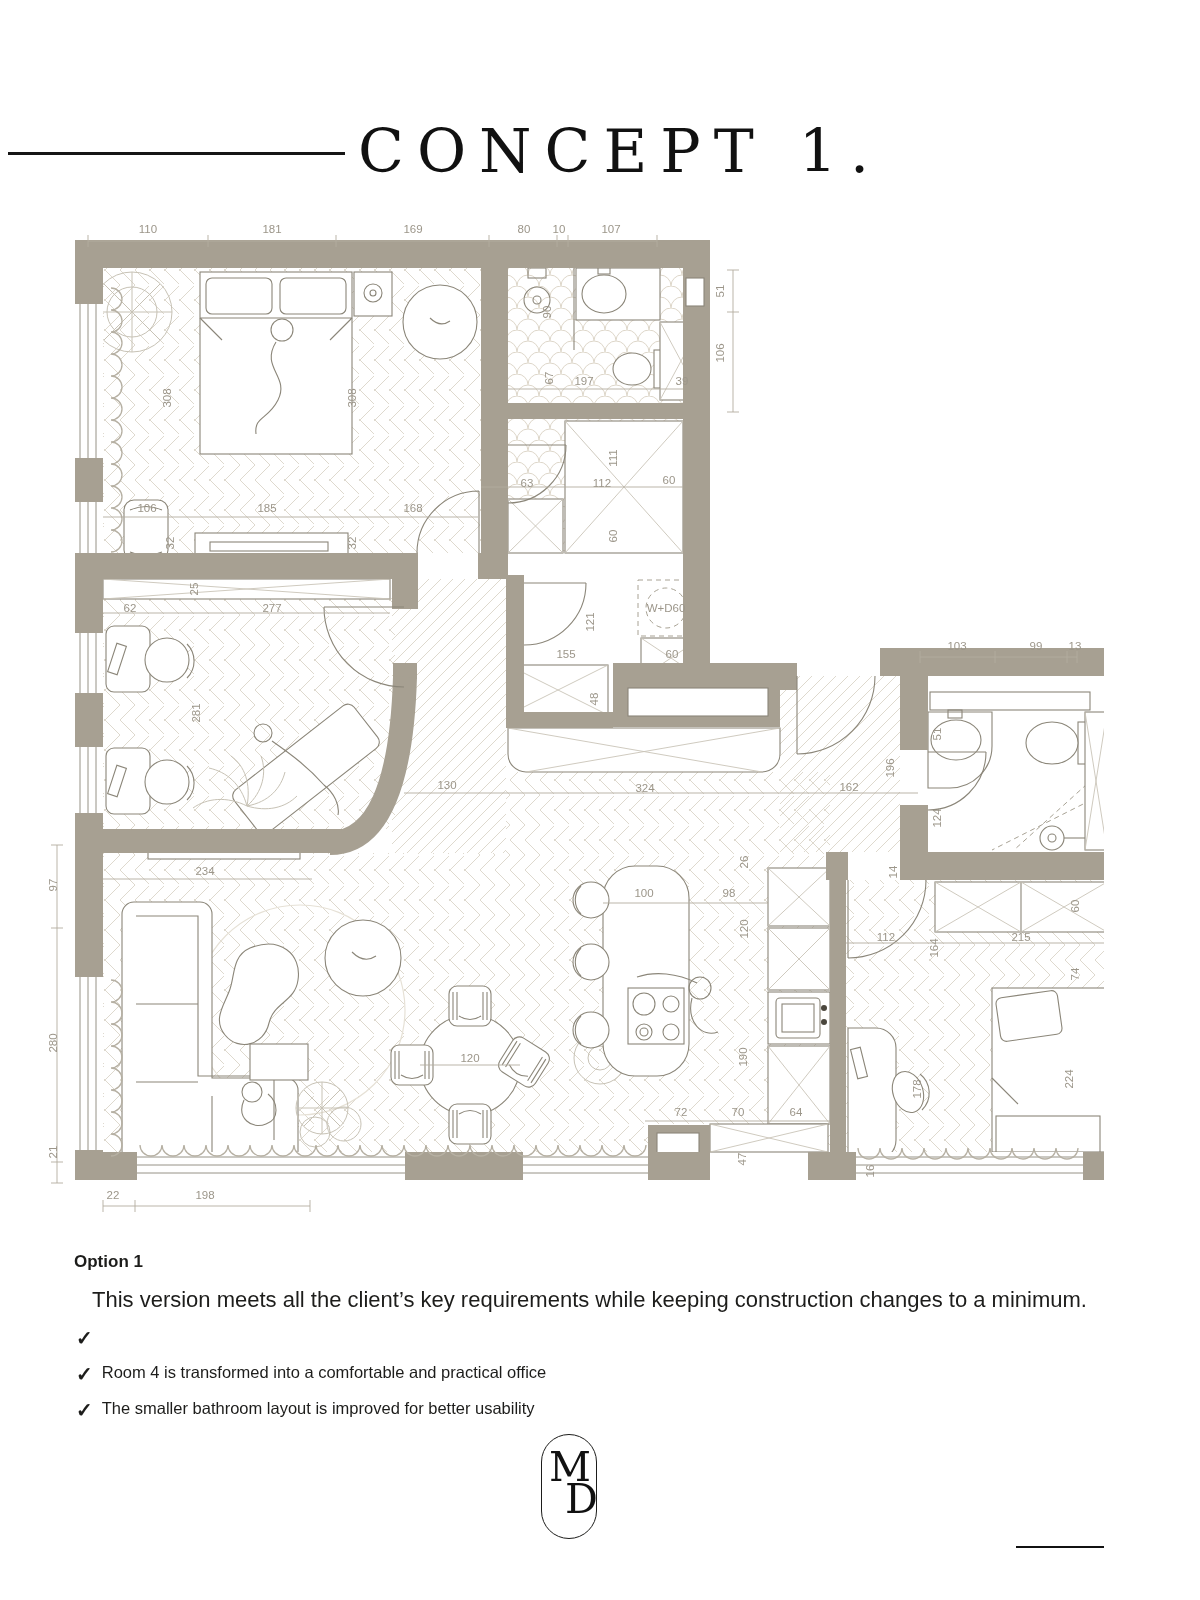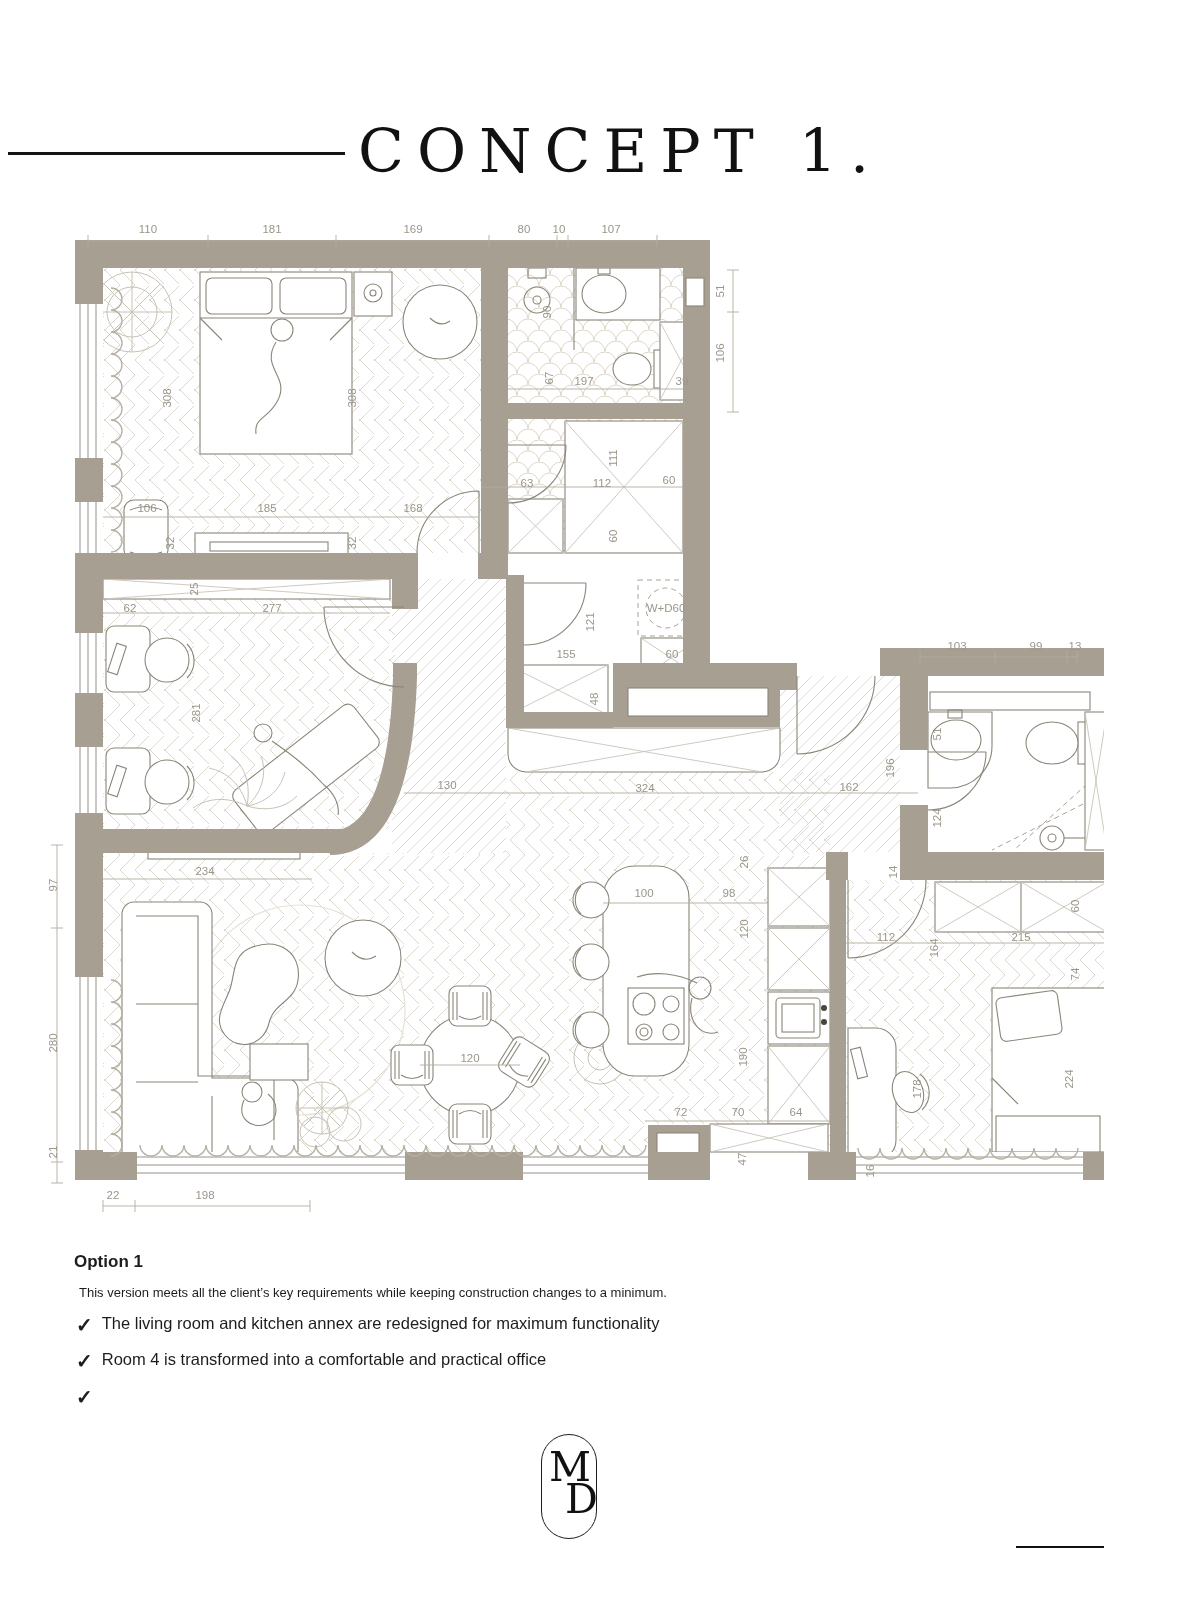--- a/index.html
+++ b/index.html
@@ -19,21 +19,21 @@
   .xl{stroke:#c9c4b8;stroke-width:0.9;fill:none;}
   .curt{stroke:#b6b0a3;stroke-width:1.3;fill:none;}
   .dash{stroke:#a8a294;stroke-width:1;stroke-dasharray:5 4;fill:none;}
   .dml{stroke:#b3ad9f;stroke-width:0.9;fill:none;}
   .rug{stroke:#e6e1d6;stroke-width:1.2;fill:none;}
   #dims-layer text{fill:var(--dim_text,#9c968a);font-size:11.5px;text-anchor:middle;
                    font-family:"Liberation Sans",sans-serif;}
   
   .notes{position:absolute;left:74px;top:1240px;width:1070px;}
   .notes h3{margin:12px 0 12px 0;font-size:17px;font-weight:bold;}
-  .notes p{margin:0 0 8px 5px;font-size:13px;line-height:1.45;}
+  .notes p{margin:0 0 8px 18px;font-size:22px;line-height:1.45;}
   .check-item{display:flex;align-items:flex-start;margin:0 0 7px 2px;font-size:16.5px;line-height:1.5;}
   .check-item .mark{font-size:20px;font-weight:600;margin:-1px 9px 0 0;}
   
   .logo{position:absolute;left:541px;top:1434px;width:54px;height:103px;
         border:1.6px solid #1d1d1b;border-radius:28px;}
   .logo span{position:absolute;font-family:"DejaVu Serif",serif;color:#111;font-size:41px;line-height:1;}
   .logo .m{left:7px;top:12px;}
   .logo .d{left:23px;top:44px;}
   .next-arrow{position:absolute;left:1016px;top:1538px;width:122px;height:18px;cursor:pointer;}
 </style>
@@ -452,28 +452,28 @@
         <text x="874" y="1171" transform="rotate(-90 874 1171)">16</text>
         <text x="470" y="1062">120</text>
       </g>
   </svg>
 
   <div class="notes">
     <h3>Option 1</h3>
     <p>This version meets all the client’s key requirements while keeping construction changes to a minimum.</p>
     <div class="check-item">
       <span class="mark">✓</span>
-      <span>The living room and kitchen annex are redesigned for maximum functionality</span>
     </div>
     <div class="check-item">
       <span class="mark">✓</span>
       <span>Room 4 is transformed into a comfortable and practical office</span>
     </div>
     <div class="check-item">
       <span class="mark">✓</span>
+      <span>The smaller bathroom layout is improved for better usability</span>
     </div>
   </div>
 
   <div class="logo">
     <span class="m">M</span>
     <span class="d">D</span>
   </div>
 
   <svg class="next-arrow" viewBox="0 0 122 18">
     <line x1="0" y1="9" x2="110" y2="9" stroke="#111" stroke-width="2"></line>

